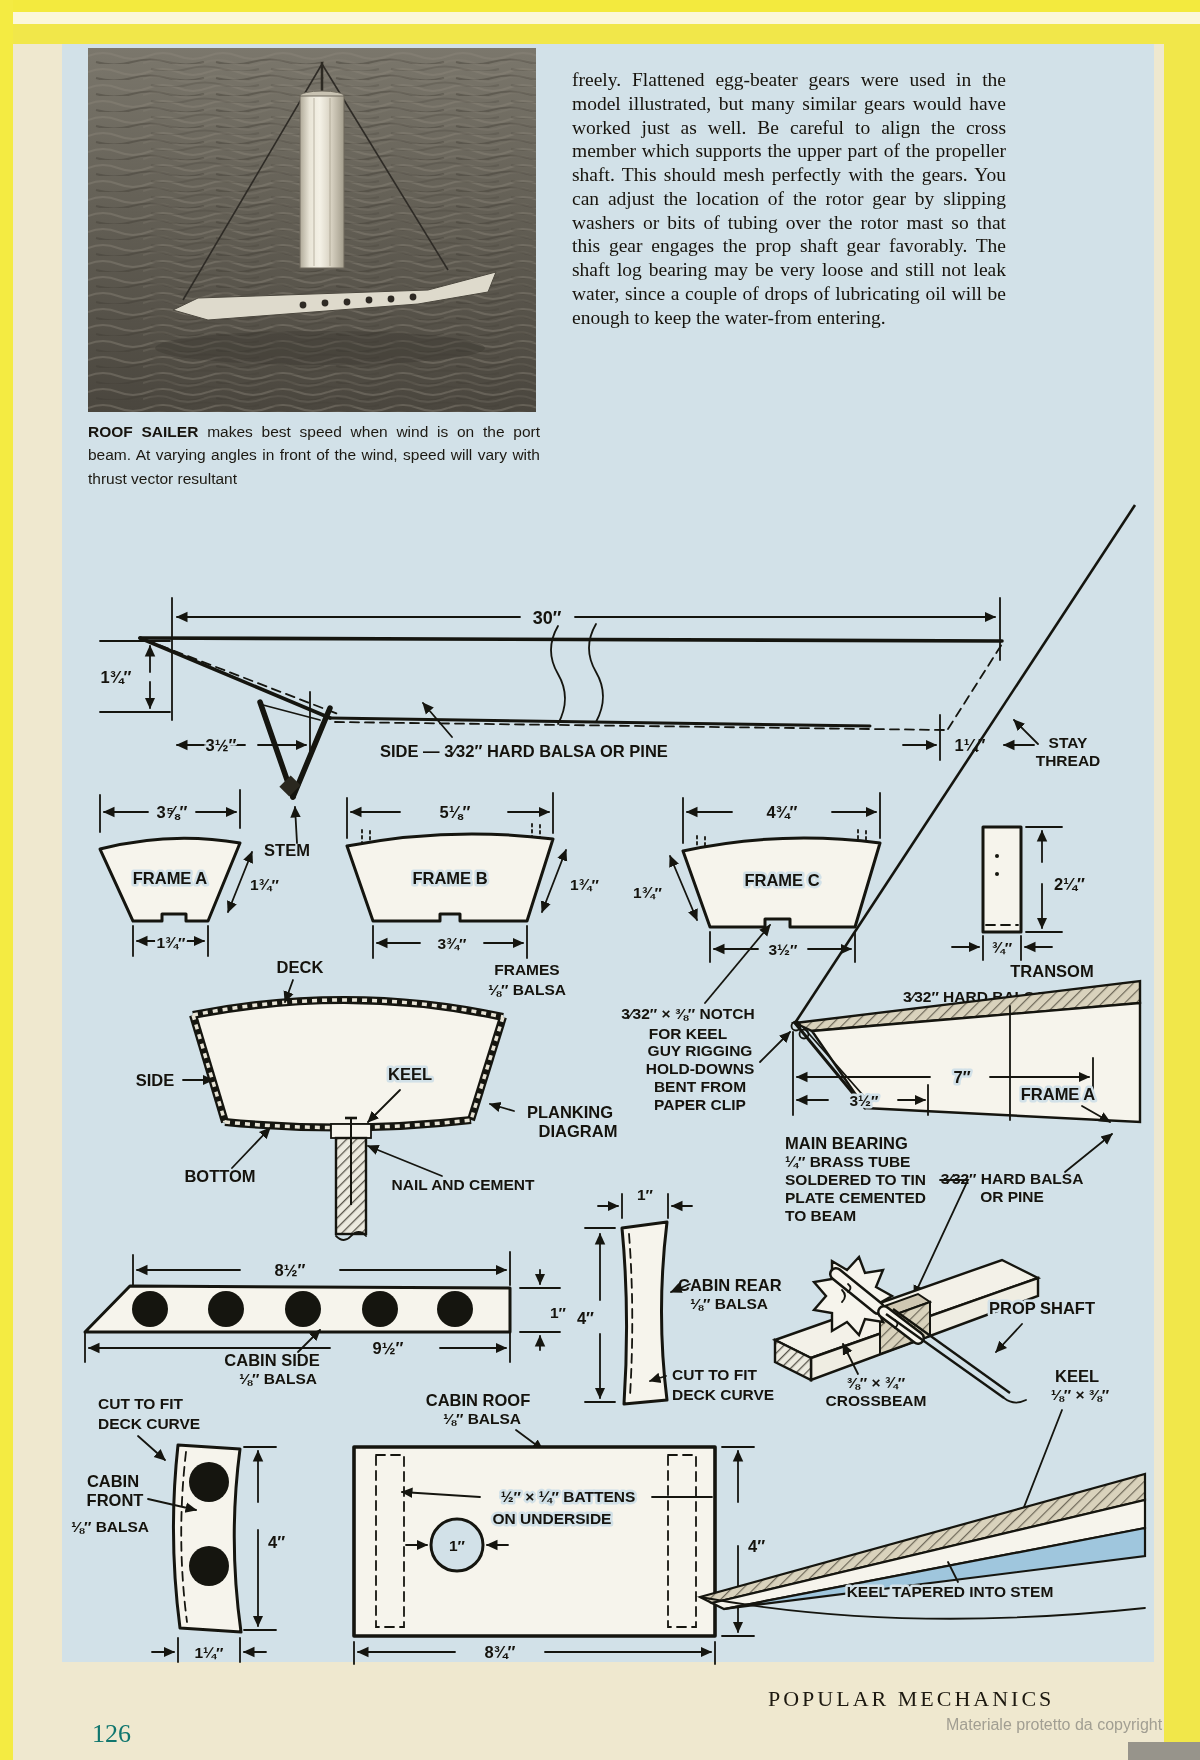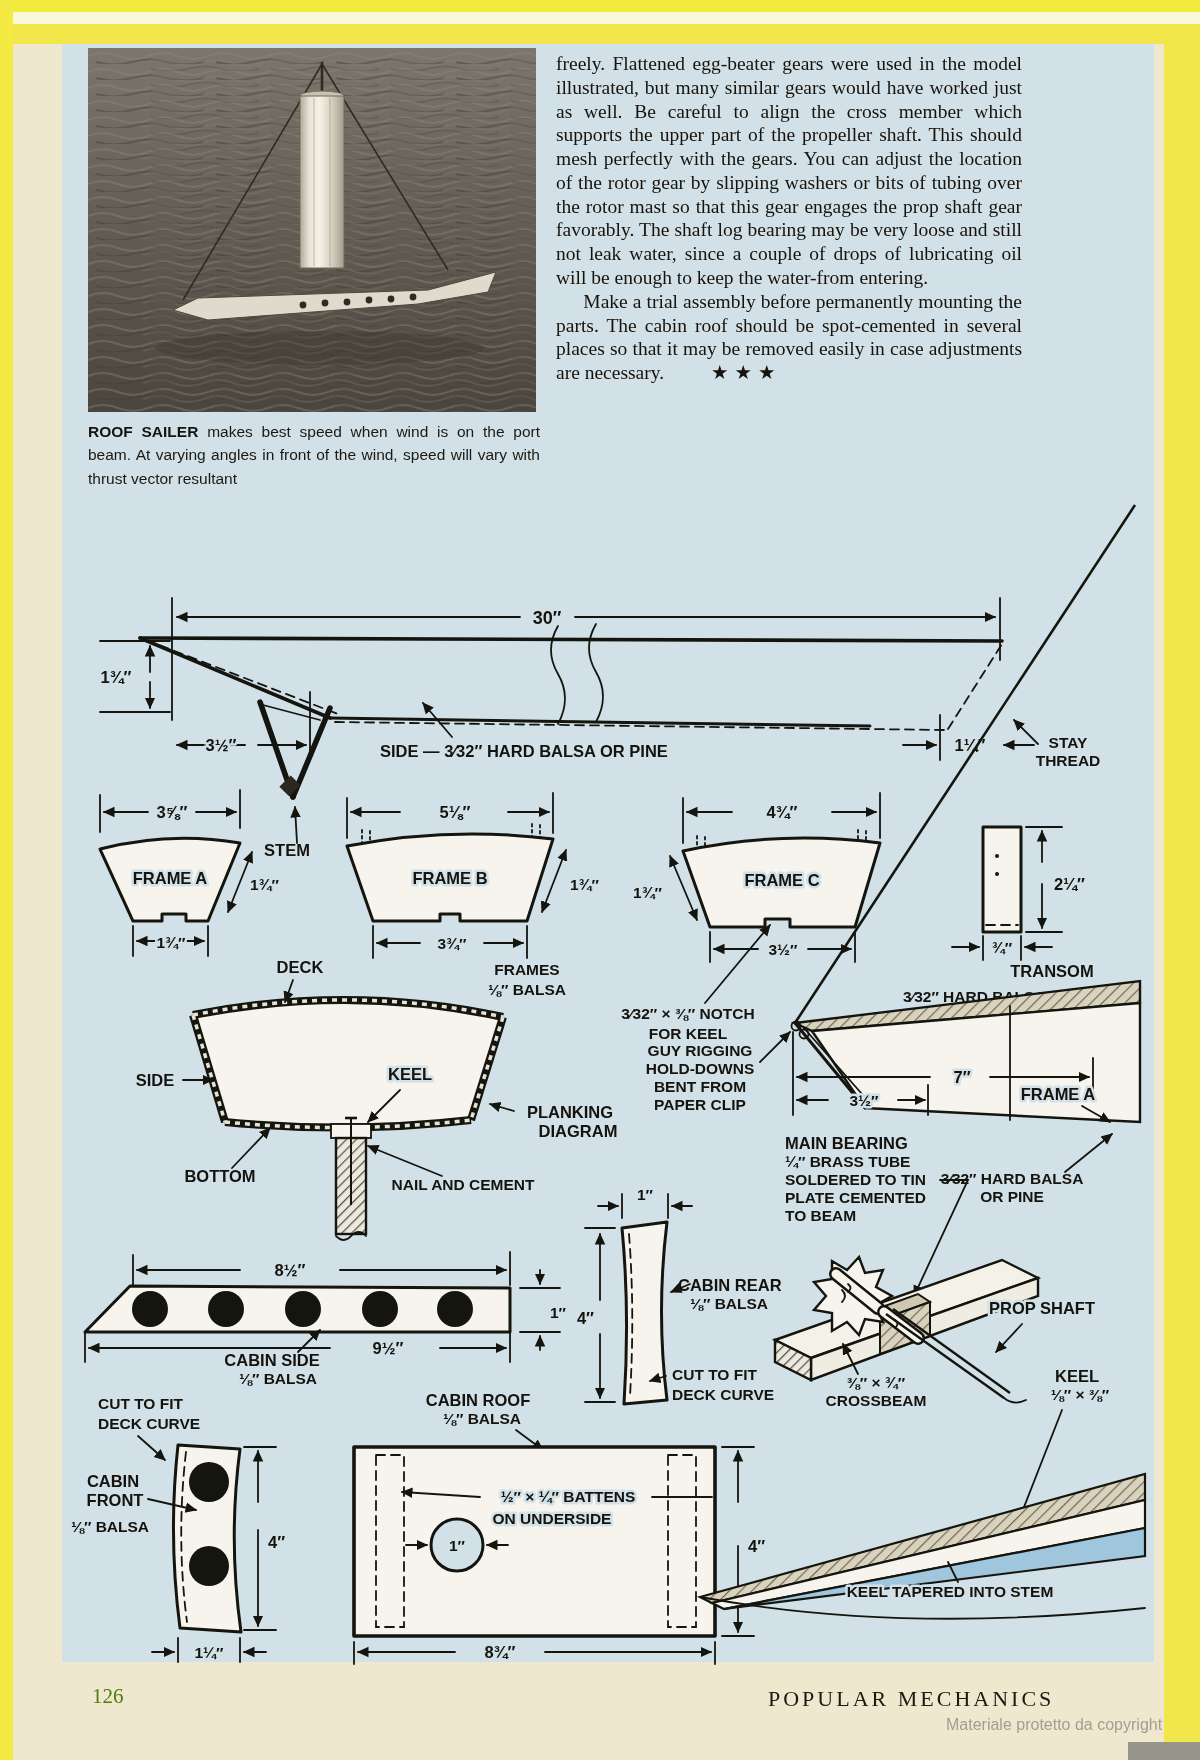--- a/index.html
+++ b/index.html
@@ -3,25 +3,25 @@
 <meta charset="utf-8">
 <style>
   html,body{margin:0;padding:0}
   .page{position:relative;width:1200px;height:1760px;background:#efe8cf;overflow:hidden;font-family:"Liberation Sans",sans-serif}
   .strip{position:absolute}
   .blue-panel{position:absolute;left:62px;top:44px;width:1092px;height:1618px;background:#d2e1e8}
   .photo-wrap{position:absolute;left:88px;top:48px;width:448px;height:364px;background:#5a564c}
   .caption{position:absolute;left:88px;top:420px;width:452px;font-size:15.5px;line-height:1.5;color:#16130d;text-align:justify;font-weight:700}
   .caption .cap-rest{font-weight:400;color:#1c1912}
   .article{position:absolute;left:556px;top:52px;width:466px;font-family:"Liberation Serif",serif;font-size:19.5px;line-height:1.22;color:#17130c;text-align:justify}
-  .article p{margin:0}
+  .article p{margin:16px}
   .article p.p2{text-indent:1.4em}
   .stars{letter-spacing:6px;padding-left:42px;white-space:nowrap}
   .diagram-svg{position:absolute;left:0;top:500px}
-  .footer-num{position:absolute;left:92px;top:1684px;font-family:"Liberation Serif",serif;font-size:21px;color:#4d7c0f}
+  .footer-num{position:absolute;left:92px;top:1719px;font-family:"Liberation Serif",serif;font-size:26px;color:#0f766e}
   .footer-mag{position:absolute;left:768px;top:1686px;font-family:"Liberation Serif",serif;font-size:22px;font-weight:400;letter-spacing:3px;color:#1d1910}
   .copyright{position:absolute;left:946px;top:1716px;font-size:16px;color:#a19e92}
   
   .ln{stroke:#15150f;stroke-width:3;fill:none;stroke-linecap:round;stroke-linejoin:round}
   .l4{stroke-width:3.6}
   .tn{stroke:#15150f;stroke-width:1.8;fill:none;stroke-linecap:round}
   .dsh{stroke-dasharray:9 6}
   .dot{stroke-dasharray:2.5 3.5}
   .wf{fill:#f6f4ec}
   .t{font-family:"Liberation Sans",sans-serif;font-weight:700;fill:#15130d;paint-order:stroke;stroke:#d2e1e8;stroke-width:5px;stroke-linejoin:round}.s15{font-size:15.5px}.s16{font-size:16.5px}.s18{font-size:18px}
@@ -84,22 +84,20 @@
     </svg>
   </div>
 
   <div class="caption">
     <span>ROOF SAILER</span>
     <span class="cap-rest">makes best speed when wind is on the port beam. At varying angles in front of the wind, speed will vary with thrust vector resultant</span>
   </div>
 
   <div class="article">
     <p>freely. Flattened egg-beater gears were used in the model illustrated, but many similar gears would have worked just as well. Be careful to align the cross member which supports the upper part of the propeller shaft. This should mesh perfectly with the gears. You can adjust the location of the rotor gear by slipping washers or bits of tubing over the rotor mast so that this gear engages the prop shaft gear favorably. The shaft log bearing may be very loose and still not leak water, since a couple of drops of lubricating oil will be enough to keep the water-from entering.</p>
-    <p class="p2"><span>Make a trial assembly before permanently mounting the parts. The cabin roof should be spot-cemented in several places so that it may be removed easily in case adjustments are necessary.</span>
-      <span class="stars">★★★</span></p>
   </div>
 
   <svg class="diagram-svg" width="1200" height="1180" viewBox="0 500 1200 1180">
     <defs>
       <marker id="ah" viewBox="0 0 12 12" refX="10" refY="6" markerWidth="7" markerHeight="7" orient="auto-start-reverse">
         <path d="M0,1 L11,6 L0,11 Z" fill="#15150f"></path>
       </marker>
       <pattern id="hatch" width="7" height="7" patternTransform="rotate(45)" patternUnits="userSpaceOnUse">
         <rect width="7" height="7" fill="#eceadf"></rect>
           <line x1="0" y1="0" x2="0" y2="7" stroke="#5a564c" stroke-width="2.6"></line>

